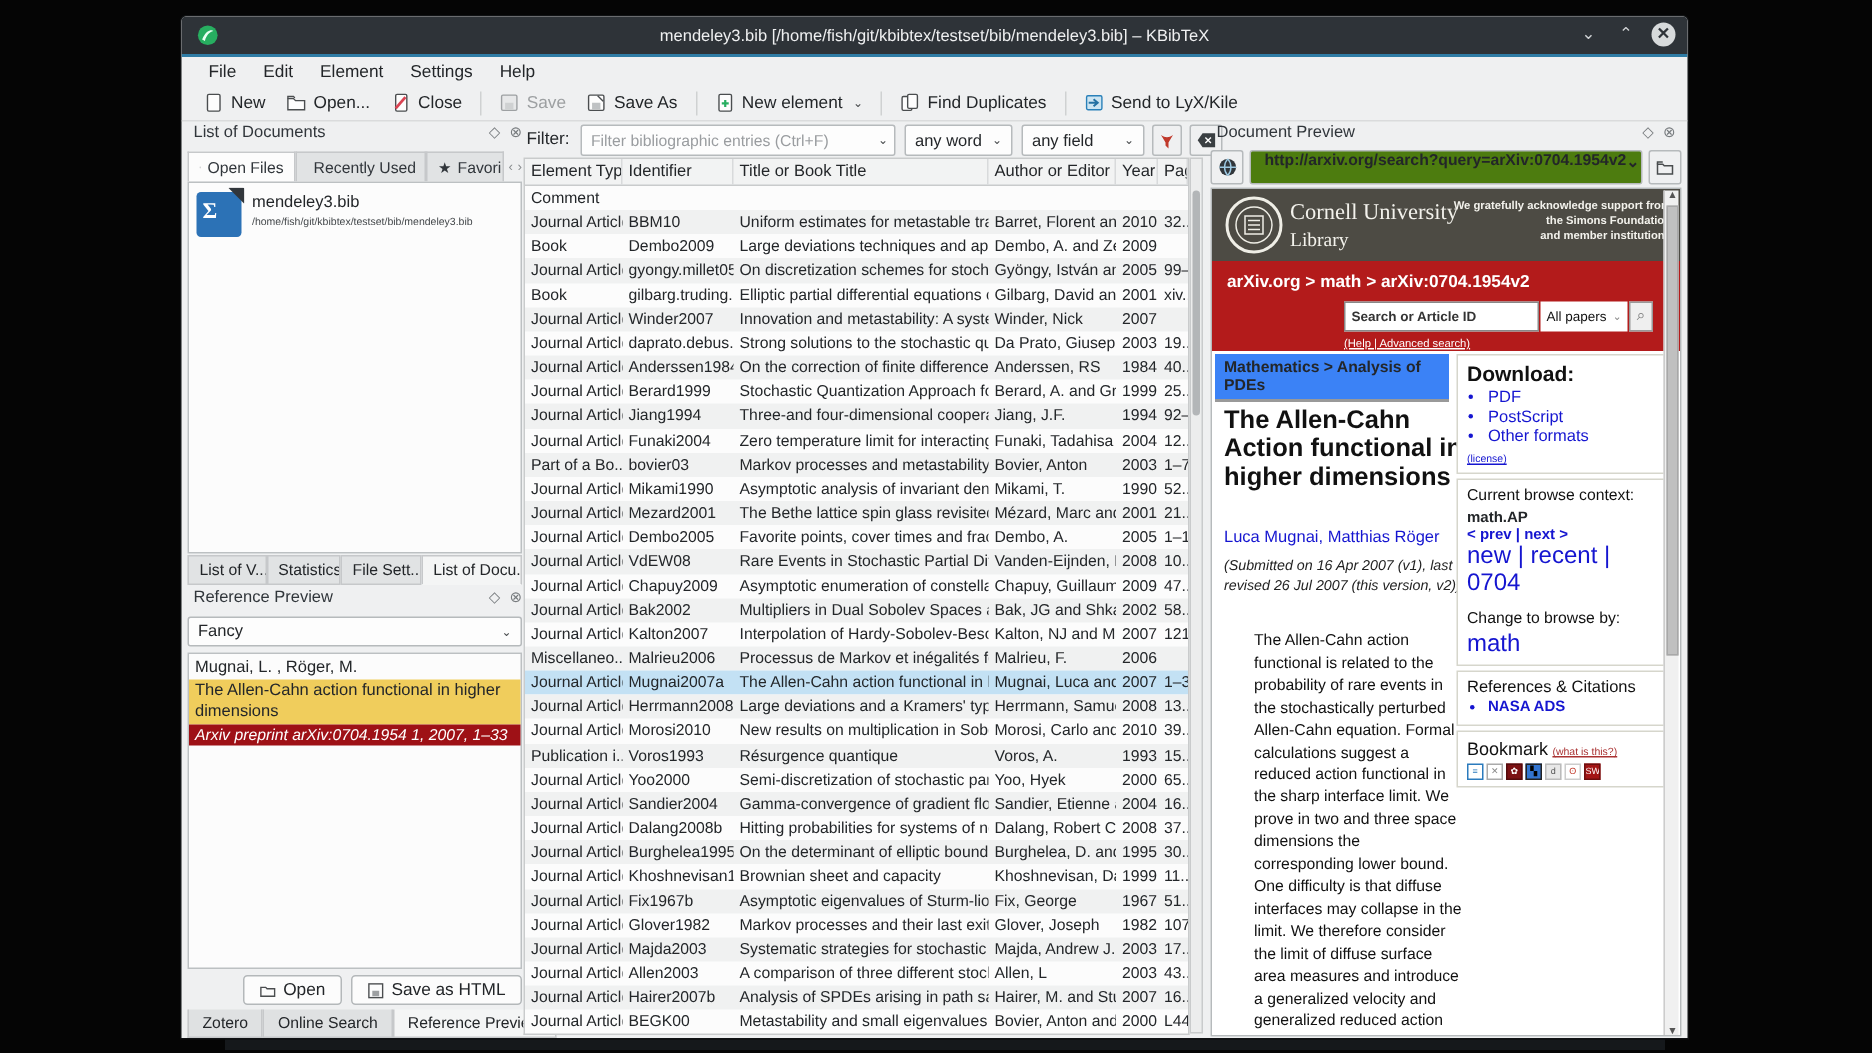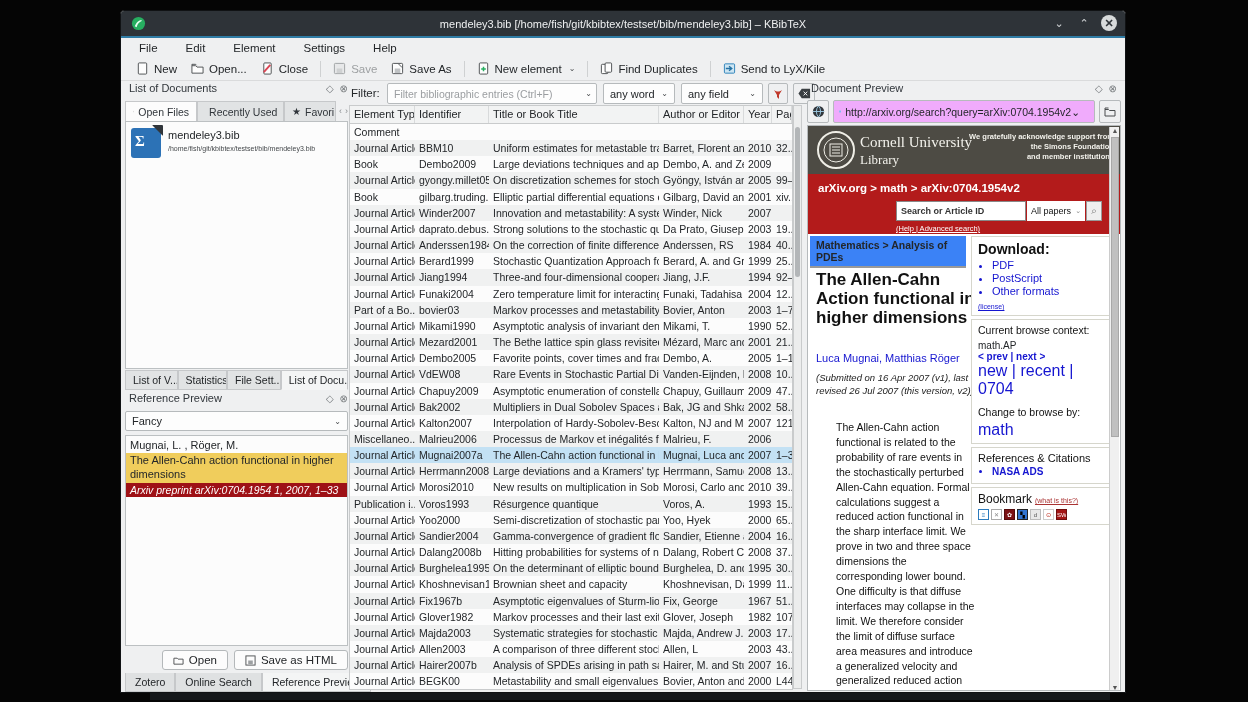--- a/index.html
+++ b/index.html
@@ -12,21 +12,21 @@
   
   .titlebar { position:absolute; left:0; top:0; width:100%; height:25px; background:#2e3338;
               color:#eff0f1; font-size:11px; display:flex; align-items:center; justify-content:center; }
   .titlebar .appicon { position:absolute; left:10px; top:5px; width:15px; height:15px; }
   .tb-btns { position:absolute; right:8px; top:4px; display:flex; gap:9px; align-items:center; }
   .tb-btn { width:16px; height:16px; color:#cfd2d4; font-size:11px; line-height:16px; text-align:center; }
   .tb-close { background:#d7dadb; color:#2e3338; border-radius:50%; font-weight:bold; }
   .accent { position:absolute; left:0; top:25px; width:100%; height:2px; background:#2f7ca5; }
 
   
-  .menubar { position:absolute; left:0; top:27px; width:100%; height:19px; display:flex; align-items:center; padding-left:10px; font-size:11.5px; gap:12px; }
+  .menubar { position:absolute; left:0; top:27px; width:100%; height:19px; display:flex; align-items:center; padding-left:10px; font-size:11.5px; gap:2px; }
   .menu-item { padding:2px 8px; }
   .toolbar { position:absolute; left:0; top:46px; width:100%; height:24px; display:flex; align-items:center; padding-left:8px; font-size:11.5px; border-bottom:1px solid #dadbdc; }
   .tool-btn { display:flex; align-items:center; gap:5px; padding:3px 7px; border-radius:3px; white-space:nowrap; }
   .tool-btn.disabled { color:#9da0a2; }
   .tool-sep { width:1px; height:16px; background:#cfd1d2; margin:0 5px; }
   .ticon { width:13px; height:13px; display:inline-block; }
   .ddmark { font-size:8px; margin-left:2px; color:#4a4d4f; }
 
   
   .dock-head { position:absolute; font-size:11px; color:#31363b; display:flex; align-items:center; }
@@ -75,21 +75,21 @@
   .trow { display:flex; height:16.17px; line-height:16px; font-size:10.5px; }
   .trow:nth-child(even) { background:#f0f1f1; }
   .trow.selected { background:#c3e1f4 !important; }
   .tcell { padding:0 4px; overflow:hidden; white-space:nowrap; flex:0 0 auto; }
   .c-type{width:65px}.c-id{width:74px}.c-title{width:170px}.c-author{width:85px}.c-year{width:28px}.c-page{width:22px;flex:1}
   .vscroll { position:absolute; background:#eceded; border:1px solid #c9cbcc; }
   .vhandle { position:absolute; left:1px; right:1px; background:#b3b6b8; border-radius:3px; }
 
   
   .url-row { position:absolute; left:686px; top:89px; width:314px; height:23px; display:flex; gap:4px; }
-  .url-combo { flex:1; background:#f0abfc; border:1px solid #b6babc; border-radius:2px; display:flex; align-items:center; font-size:10.5px; padding:0 14px 0 5px; position:relative; overflow:hidden; white-space:nowrap; }
+  .url-combo { flex:1; background:#4d7c0f; border:1px solid #b6babc; border-radius:2px; display:flex; align-items:flex-start; font-size:10.5px; padding:0 14px 0 5px; position:relative; overflow:hidden; white-space:nowrap;font-weight:bold; }
   .webview { position:absolute; left:686px; top:114px; width:314px; height:566px; background:#fff; border:1px solid #b6babc; overflow:hidden; font-size:10.5px; }
   .banner { position:absolute; left:0; top:0; width:100%; height:48px; background:#4d4b44; color:#f3f2ec; }
   .seal { position:absolute; left:8px; top:4px; }
   .cu1 { position:absolute; left:52px; top:8px; font-family:"Liberation Serif",serif; font-size:15px; }
   .cu2 { position:absolute; left:52px; top:26px; font-family:"Liberation Serif",serif; font-size:13px; }
   .support { position:absolute; right:6px; top:6px; width:150px; font-size:7.5px; font-weight:bold; text-align:right; line-height:1.3; }
   .redbar { position:absolute; left:0; top:48px; width:100%; height:60px; background:#b31b1b; color:#fff; }
   .crumb { position:absolute; left:10px; top:8px; font-size:11.5px; font-weight:bold; }
   .ax-search { position:absolute; left:88px; top:27px; width:130px; height:20px; border:1px solid #888; background:#fff; font-size:9px; font-weight:bold; padding:0 4px; font-family:inherit; }
   .ax-search::placeholder { color:#333; }
@@ -103,21 +103,21 @@
   .ax-submitted { position:absolute; left:8px; top:138px; width:158px; font-size:9.5px; font-style:italic; color:#222; line-height:1.35; }
   .ax-abstract { position:absolute; left:28px; top:186px; width:140px; font-size:10.5px; line-height:1.42; color:#111; }
   .sidebar { position:absolute; left:163px; top:2px; width:139px; }
   .sbox { background:#fff; border:1px solid #d6d6cc; padding:4px 6px; margin-bottom:3px; }
   .sb-h1 { font-size:14px; font-weight:bold; color:#111; }
   .sb-link { color:#1515d0; font-size:11px; }
   .sb-ul { list-style:disc; margin:2px 0 2px 14px; }
   .sb-ul li { margin:1px 0; }
   .sb-small { font-size:7px; color:#1515d0; text-decoration:underline; }
   .sb-plain { font-size:10.5px; color:#111; }
-  .sb-cat { font-size:10px; font-weight:normal; margin-top:4px; }
+  .sb-cat { font-size:10px; font-weight:bold; margin-top:4px; }
   .sb-nav { font-size:10px; color:#1515d0; font-weight:bold; }
   .sb-nav2 { font-size:16px; color:#1515d0; }
   .bk-row { display:flex; gap:2px; margin-top:3px; }
   .bk-ic { width:11px; height:11px; font-size:6px; line-height:11px; text-align:center; overflow:hidden; color:#fff; }
   .wv-scroll { position:absolute; right:1px; top:1px; width:10px; height:564px; background:#f0f0f0; border-left:1px solid #ccc; }
   .wv-handle { position:absolute; left:1px; width:8px; background:#c0c0c0; border:1px solid #a8a8a8; }
   .wv-arrow { position:absolute; left:0; width:10px; font-size:7px; color:#555; text-align:center; }
   svg { display:block; }
 </style>
 </head>

